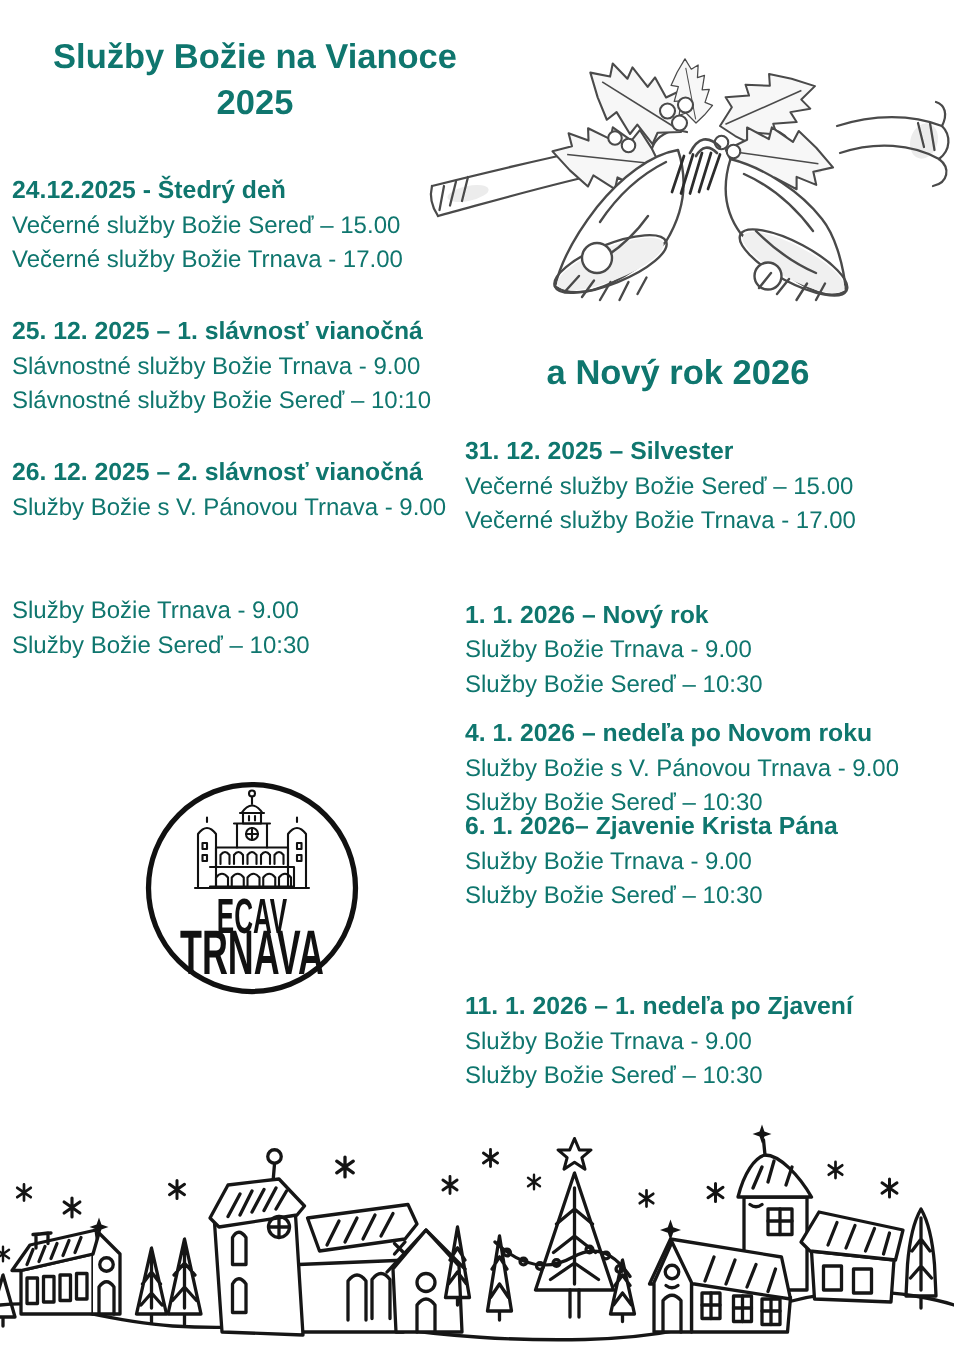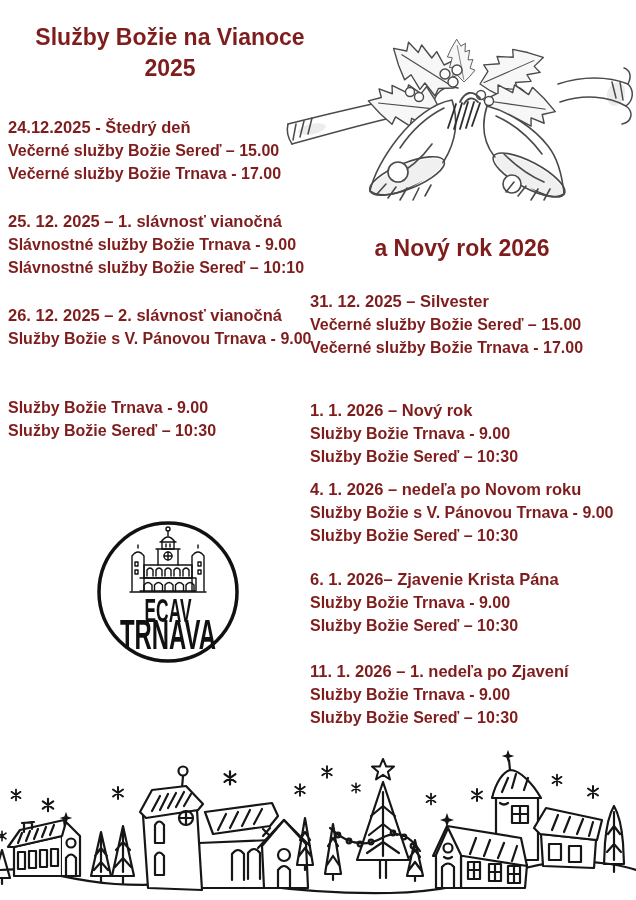--- a/index.html
+++ b/index.html
@@ -1,31 +1,31 @@
 <!DOCTYPE html>
 <html><head>
 <meta charset="utf-8">
 <style>
   html,body{margin:0;padding:0;background:#888;}
   .page{
     position:relative;width:636px;height:900px;margin:0 auto;
-    background:#ffffff;color:#7f1d1d;overflow:hidden;
+    background:#ffffff;color:#0f766e;overflow:hidden;
     font-family:"Liberation Sans",sans-serif;
   }
   .title{
     position:absolute;left:8px;top:22px;width:324px;
     text-align:center;font-size:23px;font-weight:bold;line-height:31px;
   }
   .right-title{
-    position:absolute;left:304px;top:233px;width:316px;
+    position:absolute;left:294px;top:233px;width:316px;
     text-align:center;font-size:23px;font-weight:bold;line-height:30px;
   }
   .sec{position:absolute;text-align:left;}
   .sec h2{margin:0;font-size:16.5px;font-weight:bold;line-height:23px;}
-  .sec p{margin:0;font-size:16px;font-weight:bold;line-height:23px;}
+  .sec p{margin:0;font-size:16px;font-weight:normal;line-height:23px;}
   .colL{left:8px;width:324px;}
   .colR{left:310px;width:316px;}
   .art{position:absolute;}
   svg text.logo-txt{font-family:"Liberation Sans",sans-serif;font-weight:bold;fill:#111;}
 </style>
 </head>
 <body>
 
 <main class="page">
 
@@ -139,21 +139,21 @@
     <section class="sec colR" style="top:399px">
       <h2>1. 1. 2026 – Nový rok</h2>
       <p>Služby Božie Trnava - 9.00</p>
       <p>Služby Božie Sereď – 10:30</p>
     </section>
     <section class="sec colR" style="top:478px">
       <h2>4. 1. 2026 – nedeľa po Novom roku</h2>
       <p>Služby Božie s V. Pánovou Trnava - 9.00</p>
       <p>Služby Božie Sereď – 10:30</p>
     </section>
-    <section class="sec colR" style="top:568px">
+    <section class="sec colR" style="top:540px">
       <h2>6. 1. 2026– Zjavenie Krista Pána</h2>
       <p>Služby Božie Trnava - 9.00</p>
       <p>Služby Božie Sereď – 10:30</p>
     </section>
     <section class="sec colR" style="top:660px">
       <h2>11. 1. 2026 – 1. nedeľa po Zjavení</h2>
       <p>Služby Božie Trnava - 9.00</p>
       <p>Služby Božie Sereď – 10:30</p>
     </section>
   </div>

